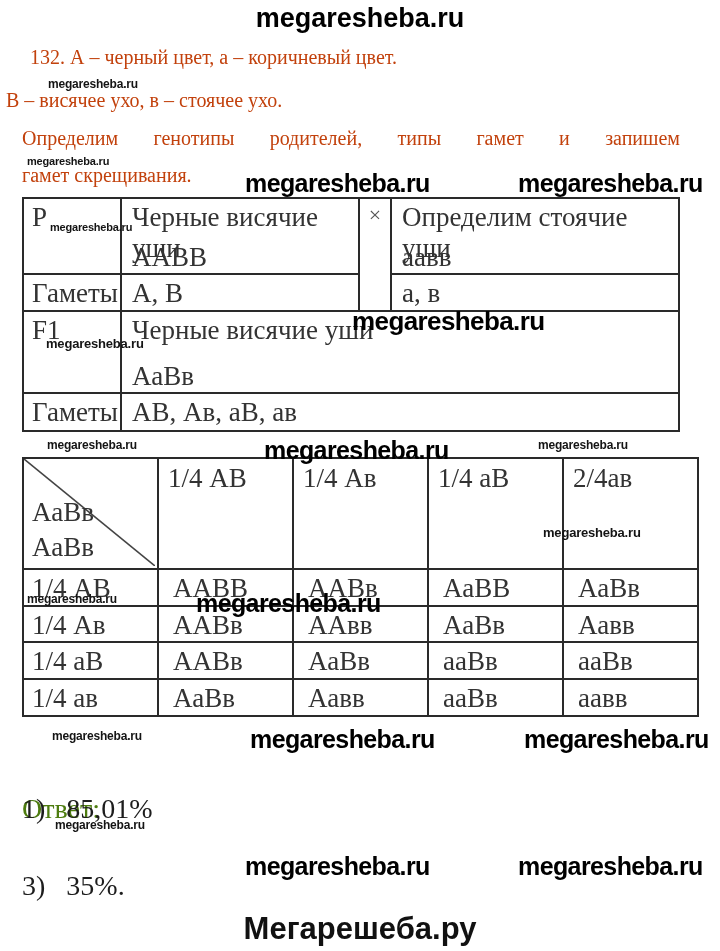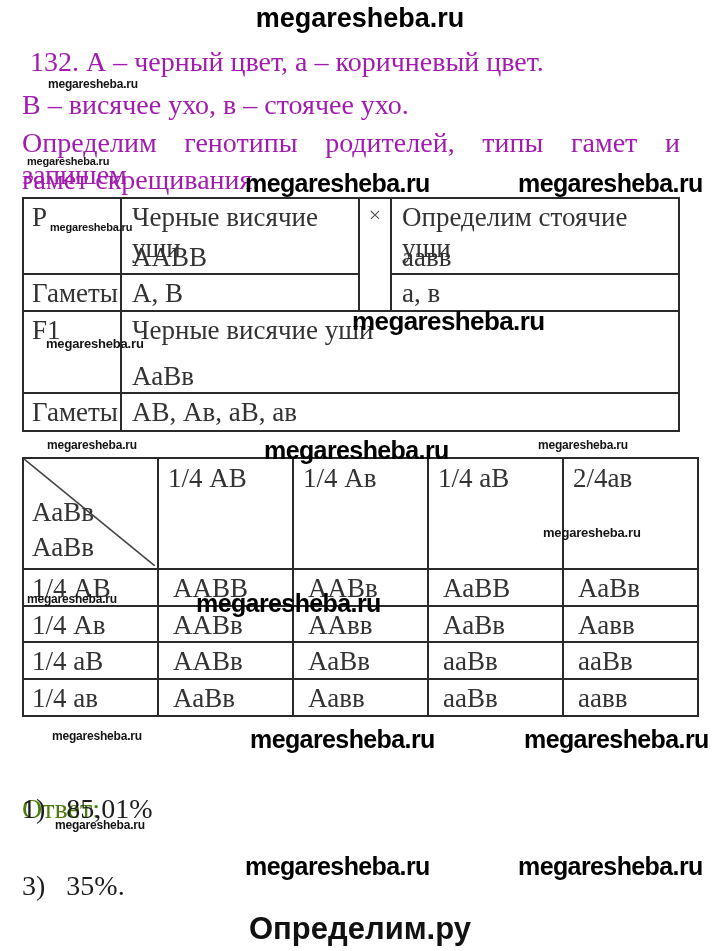--- a/index.html
+++ b/index.html
@@ -8,21 +8,21 @@
     font-family:"Liberation Serif", serif; color:#222; overflow:hidden;
   }
   .site-header {
     position:absolute; top:3px; left:0; width:100%; text-align:center;
     font-family:"Liberation Sans", sans-serif; font-weight:bold; font-size:27px; color:#000;
   }
   .site-footer {
     position:absolute; top:911px; left:0; width:100%; text-align:center;
     font-family:"Liberation Sans", sans-serif; font-weight:bold; font-size:31px; color:#111;
   }
-  .textline { position:absolute; font-size:28px; white-space:nowrap; color:#a21caf; }
+  .textline { position:absolute; font-size:20px; white-space:nowrap; color:#c2410c; }
   .justified {
     white-space:normal; width:658px; text-align:justify;
     text-align-last:justify; -moz-text-align-last:justify;
   }
   .wm-sm {
     position:absolute; font-family:"Liberation Sans", sans-serif; font-weight:bold;
     font-size:12px; color:#141414; white-space:nowrap; z-index:5; letter-spacing:-0.2px;
   }
   .wm-lg {
     position:absolute; font-family:"Liberation Sans", sans-serif; font-weight:bold;
@@ -55,21 +55,21 @@
 </style>
 </head>
 <body>
 
 <div class="canvas">
 
   <div class="site-header">megaresheba.ru</div>
 
   <div class="textline" style="left:30px; top:46px;">132. А – черный цвет, а – коричневый цвет.</div>
   <div class="wm-sm" style="left:48px; top:77px;">megaresheba.ru</div>
-  <div class="textline" style="left:22px; top:89px;">В – висячее ухо, в – стоячее ухо.</div>
+  <div class="textline" style="left:6px; top:89px;">В – висячее ухо, в – стоячее ухо.</div>
   <div class="textline justified" style="left:22px; top:127px;">Определим генотипы родителей, типы гамет и запишем</div>
   <div class="wm-sm" style="left:27px; top:155px; font-size:11px;">megaresheba.ru</div>
   <div class="textline" style="left:22px; top:164px;">гамет скрещивания.</div>
   <div class="wm-lg" style="left:245px; top:169px;">megaresheba.ru</div>
   <div class="wm-lg" style="left:518px; top:169px;">megaresheba.ru</div>
 
   <table id="cross-table">
     <colgroup>
       <col style="width:98px">
         <col style="width:238px">
@@ -181,15 +181,15 @@
   <div class="ans-item" style="top:793px;">
     <span>1)</span><span class="ans-val">85,01%</span>
   </div>
   <div class="wm-sm" style="left:55px; top:818px;">megaresheba.ru</div>
   <div class="ans-item" style="top:870px;">
     <span>3)</span><span class="ans-val">35%.</span>
   </div>
   <div class="wm-lg" style="left:245px; top:852px;">megaresheba.ru</div>
   <div class="wm-lg" style="left:518px; top:852px;">megaresheba.ru</div>
 
-  <div class="site-footer">Определим.ру</div>
+  <div class="site-footer">Мегарешеба.ру</div>
 
 </div>
 
 </body></html>

